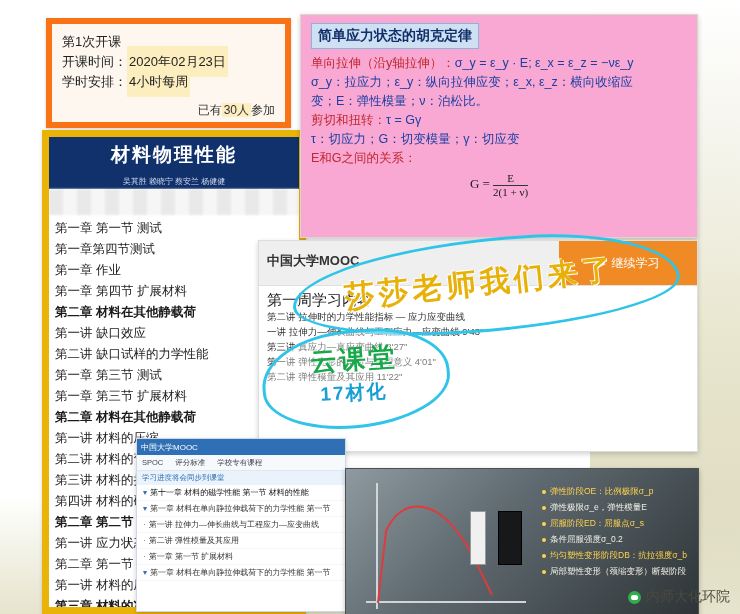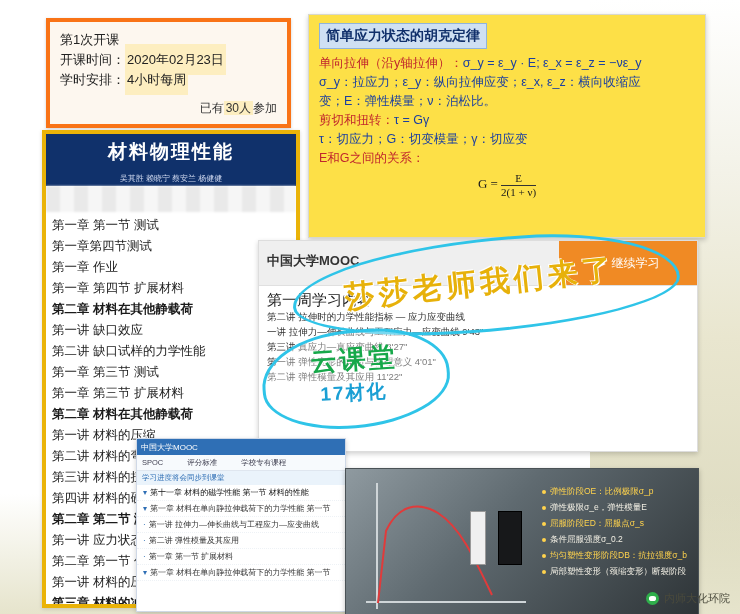--- a/index.html
+++ b/index.html
@@ -18,34 +18,34 @@
     background:linear-gradient(180deg,#ffffff 0%,#f3f2e8 28%,#e9e6cf 55%,#d9d7bb 100%);
   }
   .bg-olive2{
     position:absolute;left:0;bottom:0;width:740px;height:120px;
     background:linear-gradient(0deg,#e6e4cc 0%,rgba(255,255,255,0) 100%);
   }
 
   
   .card-openinfo{
     position:absolute;left:46px;top:18px;width:245px;height:110px;
-    background:#fdf7ef;border:4px solid #f97316;
+    background:#fdf7ef;border:6px solid #f97316;
     box-shadow:0 1px 3px rgba(0,0,0,.18);
     padding:8px 10px;box-sizing:border-box;
     font-size:13px;color:#222;line-height:20px;
   }
   .card-openinfo .row{white-space:nowrap;}
   .card-openinfo .hl{background:#fdeec0;padding:8px 2px;}
   .card-openinfo .join{margin-top:8px;text-align:right;font-size:12px;color:#333;}
   .card-openinfo .join .b{background:#fdeec0;padding:0 2px;}
 
   
   .course-panel{
     position:absolute;left:42px;top:130px;width:250px;height:470px;
-    background:#ffffff;border:4px solid #eab308;
+    background:#ffffff;border:7px solid #eab308;
     box-shadow:0 1px 4px rgba(0,0,0,.15);
     overflow:hidden;
   }
   .course-header{
     height:36px;background:#10316b;color:#fff;
     display:flex;align-items:center;justify-content:center;
     font-size:19px;font-weight:bold;letter-spacing:2px;
   }
   .course-subbar{
     height:16px;background:#10316b;color:#cfd8ef;font-size:8px;
@@ -59,24 +59,23 @@
   .course-list{padding:3px 6px 0 6px;}
   .course-item{
     font-size:12.5px;color:#1b1b1b;line-height:21px;white-space:nowrap;
     overflow:hidden;text-overflow:clip;
   }
   .course-item.chapter{font-weight:bold;}
 
   
   .hooke{
     position:absolute;left:300px;top:14px;width:396px;height:222px;
-    background:#fde047;border:1px solid #d8d8cc;
+    background:#f9a8d4;border:1px solid #d8d8cc;
     box-shadow:0 2px 5px rgba(0,0,0,.2);
     overflow:hidden;
-    margin-left:8px;
   }
   .hooke .title{
     margin:8px 10px 0 10px;background:#cfe0f3;border:1px solid #8fb3db;
     color:#11306b;font-weight:bold;font-size:14px;padding:3px 6px;display:inline-block;
   }
   .hooke .body{padding:5px 10px 0 10px;font-size:12.5px;line-height:19px;color:#b8282a;}
   .hooke .body .blue{color:#1b3fa0;}
   .hooke .body .red{color:#c0272d;}
   .hooke .eq{
     margin-top:4px;text-align:center;color:#1b1b1b;font-size:13px;
@@ -102,21 +101,21 @@
   .mooc-body .redbar{display:inline-block;width:120px;height:8px;background:#d93b3b;vertical-align:middle;}
   .mooc-row{white-space:nowrap;overflow:hidden;}
 
   
   .minipanel{
     position:absolute;left:136px;top:438px;width:208px;height:172px;
     background:#fff;border:1px solid #cfd8e6;box-shadow:0 2px 5px rgba(0,0,0,.18);
     overflow:hidden;
   }
   .minipanel .mtop{height:16px;background:#2f6fb5;color:#fff;font-size:8px;display:flex;align-items:center;padding:0 4px;gap:6px;}
-  .minipanel .mtab{height:15px;border-bottom:1px solid #dfe6ef;font-size:7.5px;color:#445;display:flex;align-items:center;gap:24px;padding:0 5px;background:#f7fafd;}
+  .minipanel .mtab{height:15px;border-bottom:1px solid #dfe6ef;font-size:7.5px;color:#445;display:flex;align-items:center;gap:12px;padding:0 5px;background:#f7fafd;}
   .minipanel .mhint{height:14px;background:#eaf3fb;color:#2f6fb5;font-size:7.5px;display:flex;align-items:center;padding:0 5px;}
   .minipanel .mrow{font-size:8px;color:#333;line-height:15px;padding:0 6px;white-space:nowrap;overflow:hidden;border-bottom:1px dotted #eef2f6;}
   .minipanel .mrow.bold{font-weight:normal;color:#111;}
   .minipanel .chev{color:#2f6fb5;margin-right:3px;}
 
   
   .exp{
     position:absolute;left:345px;top:468px;width:352px;height:152px;
     background:linear-gradient(135deg,#8f9aa0 0%,#5f6a70 40%,#2d3336 100%);
     border:1px solid #4a5256;overflow:hidden;box-shadow:0 2px 5px rgba(0,0,0,.25);
@@ -160,21 +159,21 @@
   .hand-17{
     position:absolute;left:276px;top:380px;width:156px;text-align:center;
     color:#1a9fd4;font-size:19px;font-weight:bold;letter-spacing:2px;
     transform:rotate(-3deg);
     text-shadow:1px 1px 0 #fff;
   }
 
   
   .footer-badge{
     position:absolute;right:10px;bottom:8px;display:flex;align-items:center;gap:5px;
-    font-size:11px;color:#4a4a3c;
+    font-size:14px;color:#4a4a3c;
   }
   .wechat-dot{
     width:13px;height:13px;border-radius:50%;background:#2fae4b;
     display:inline-block;position:relative;
   }
   .wechat-dot::after{
     content:"";position:absolute;left:3px;top:4px;width:7px;height:5px;
     border-radius:40%;background:#fff;
   }
 </style>

